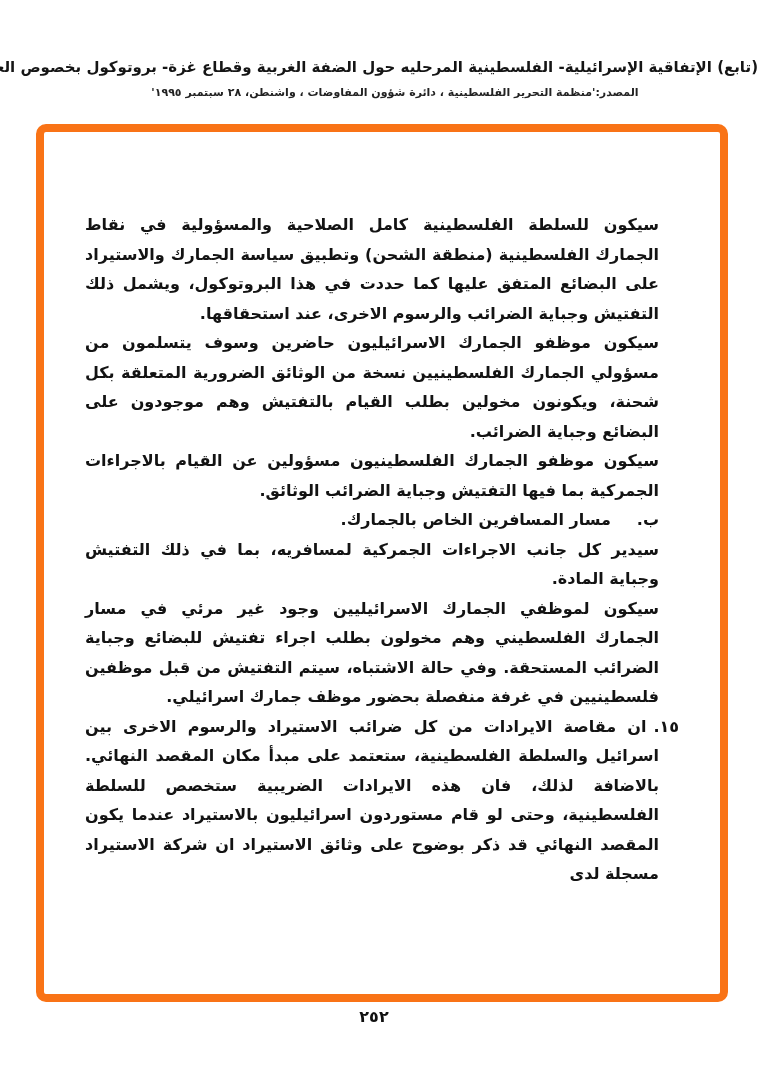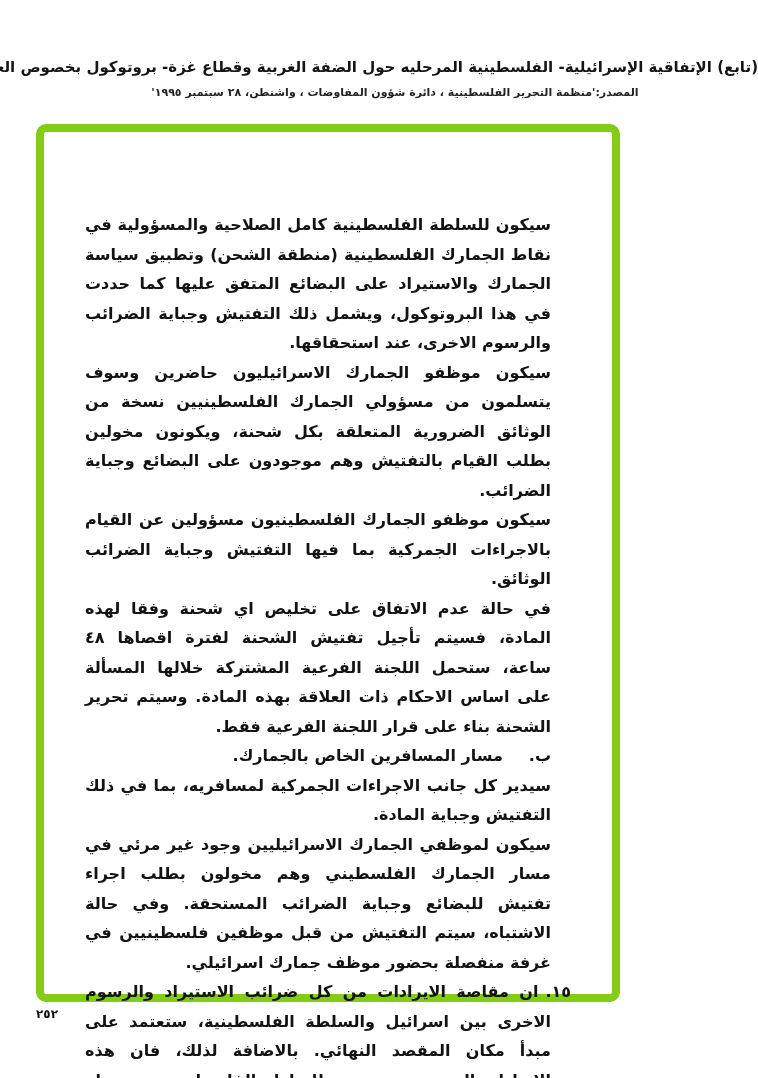--- a/index.html
+++ b/index.html
@@ -38,24 +38,24 @@
     font-size: 11px;
     font-weight: 700;
     white-space: nowrap;
     color: #222222;
   }
   
   .scan-frame {
     position: absolute;
     left: 36px;
     top: 124px;
-    width: 584px;
+    width: 692px;
     height: 878px;
     box-sizing: border-box;
-    border: 8px solid #84cc16;
+    border: 8px solid #f97316;
     border-radius: 10px;
     background: #ffffff;
   }
   
   .doc-content {
     position: absolute;
     left: 41px;   
     right: 61px;
     top: 78px;
     direction: rtl;
@@ -85,40 +85,40 @@
   }
   .item-15 .item-marker {
     margin-left: 7px;
   }
   
   .page-number {
     position: absolute;
     top: 1007px;
     left: 36px;
     width: 676px;
-    font-size: 12px;
+    text-align: center;
+    font-size: 16px;
     font-weight: 700;
     letter-spacing: 4px;
     color: #111111;
   }
 </style>
 </head>
 <body>
 
 <div class="header-title">(تابع) الإتفاقية الإسرائيلية- الفلسطينية المرحليه حول الضفة الغربية وقطاع غزة- بروتوكول بخصوص العلاقات الاقتصادية</div>
 
 <div class="header-source">المصدر:'منظمة التحرير الفلسطينية ، دائرة شؤون المفاوضات ، واشنطن، ٢٨ سبتمبر ١٩٩٥'</div>
 
 <div class="scan-frame">
   <div class="doc-content">
 
     <p>سيكون للسلطة الفلسطينية كامل الصلاحية والمسؤولية في نقاط الجمارك الفلسطينية (منطقة الشحن) وتطبيق سياسة الجمارك والاستيراد على البضائع المتفق عليها كما حددت في هذا البروتوكول، ويشمل ذلك التفتيش وجباية الضرائب والرسوم الاخرى، عند استحقاقها.</p>
     <p>سيكون موظفو الجمارك الاسرائيليون حاضرين وسوف يتسلمون من مسؤولي الجمارك الفلسطينيين نسخة من الوثائق الضرورية المتعلقة بكل شحنة، ويكونون مخولين بطلب القيام بالتفتيش وهم موجودون على البضائع وجباية الضرائب.</p>
     <p>سيكون موظفو الجمارك الفلسطينيون مسؤولين عن القيام بالاجراءات الجمركية بما فيها التفتيش وجباية الضرائب الوثائق.</p>
-    <p>في حالة عدم الاتفاق على تخليص اي شحنة وفقا لهذه المادة، فسيتم تأجيل تفتيش الشحنة لفترة اقصاها ٤٨ ساعة، ستحمل اللجنة الفرعية المشتركة خلالها المسألة على اساس الاحكام ذات العلاقة بهذه المادة. وسيتم تحرير الشحنة بناء على قرار اللجنة الفرعية فقط.</p>
 
     <p class="subitem-line">
       <span class="subitem-marker">ب.</span><span>مسار المسافرين الخاص بالجمارك.</span>
     </p>
 
     <p>سيدير كل جانب الاجراءات الجمركية لمسافريه، بما في ذلك التفتيش وجباية المادة.</p>
     <p>سيكون لموظفي الجمارك الاسرائيليين وجود غير مرئي في مسار الجمارك الفلسطيني وهم مخولون بطلب اجراء تفتيش للبضائع وجباية الضرائب المستحقة. وفي حالة الاشتباه، سيتم التفتيش من قبل موظفين فلسطينيين في غرفة منفصلة بحضور موظف جمارك اسرائيلي.</p>
 
     <p class="item-15">
       <span class="item-marker">١٥.</span><span>ان مقاصة الايرادات من كل ضرائب الاستيراد والرسوم الاخرى بين اسرائيل والسلطة الفلسطينية، ستعتمد على مبدأ مكان المقصد النهائي. بالاضافة لذلك، فان هذه الايرادات الضريبية ستخصص للسلطة الفلسطينية، وحتى لو قام مستوردون اسرائيليون بالاستيراد عندما يكون المقصد النهائي قد ذكر بوضوح على وثائق الاستيراد ان شركة الاستيراد مسجلة لدى</span>

